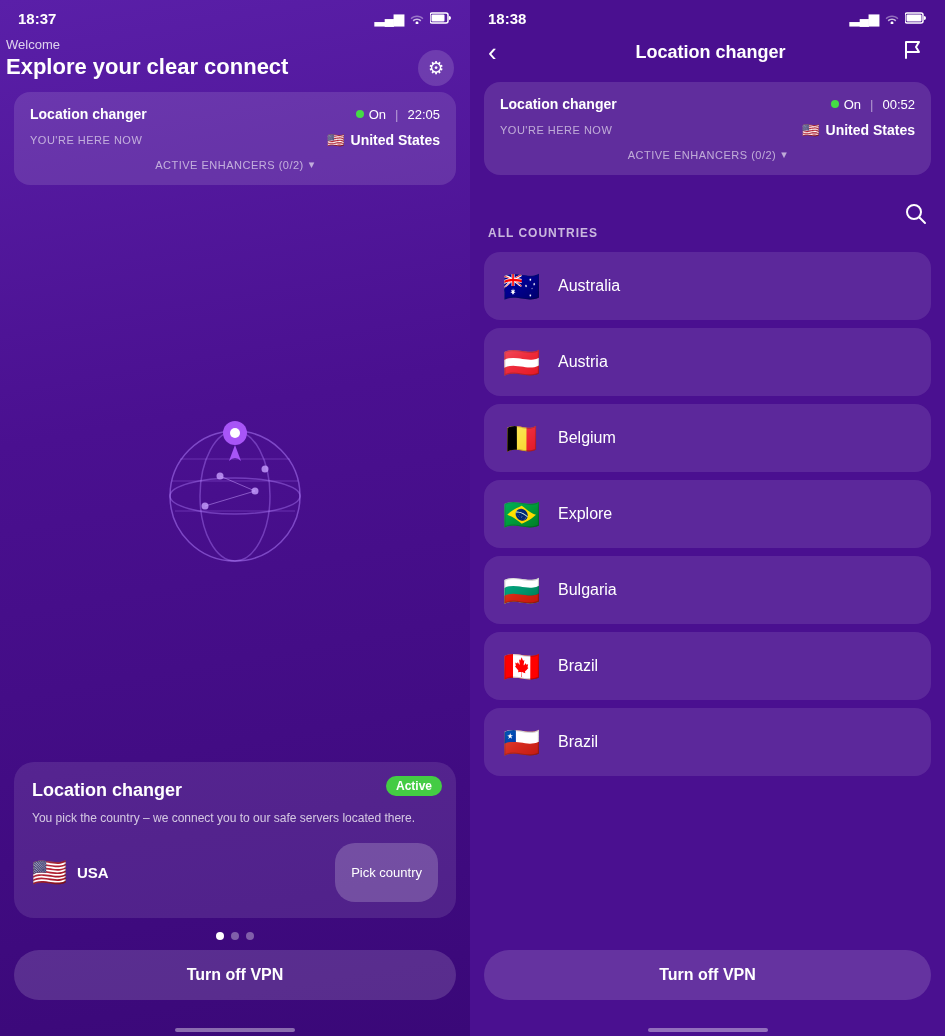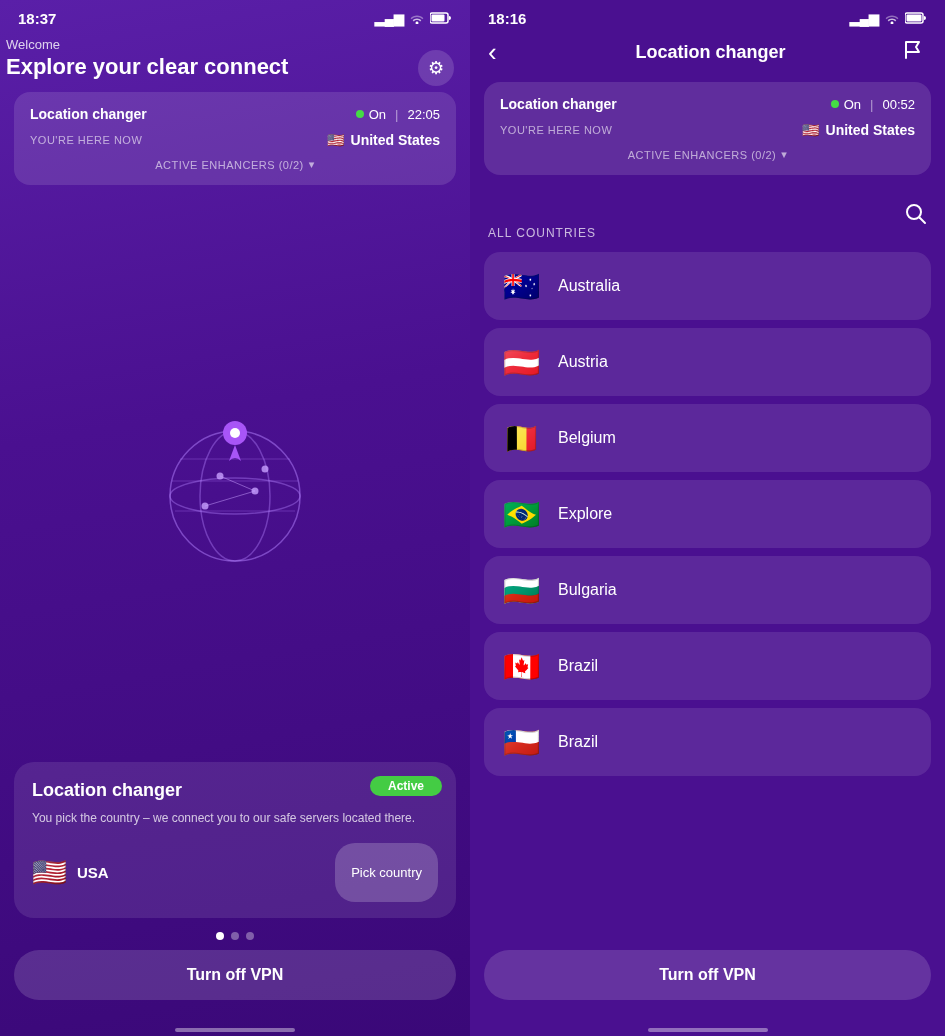--- a/index.html
+++ b/index.html
@@ -157,21 +157,21 @@
       position: relative;
     }
     .active-badge {
       position: absolute;
       top: 14px;
       right: 14px;
       background: #44cc44;
       color: white;
       font-size: 12px;
       font-weight: 600;
-      padding: 3px 18px;
+      padding: 3px 10px;
       border-radius: 20px;
     }
     .feature-title {
       color: white;
       font-size: 18px;
       font-weight: 700;
       margin-bottom: 8px;
     }
     .feature-desc {
       color: rgba(255,255,255,0.75);
@@ -302,21 +302,21 @@
       display: flex;
       justify-content: space-between;
       align-items: center;
       padding: 4px 18px 12px;
     }
     .all-countries-label {
       color: rgba(255,255,255,0.7);
       font-size: 12px;
       letter-spacing: 1px;
       text-transform: uppercase;
-      font-weight: 400;
+      font-weight: 700;
       margin-top: 33px;
     }
     .search-icon-btn {
       color: white;
       font-size: 22px;
       cursor: pointer;
     }
 
     
     .country-list {
@@ -474,21 +474,21 @@
   <button class="turn-off-btn">Turn off VPN</button>
 
   <div class="home-indicator-left">
     <div class="home-bar"></div>
   </div>
 </div>
 
 <div class="right-panel">
 
   <div class="right-status-bar">
-    <span>18:16</span>
+    <span>18:38</span>
     <div class="status-bar-right">
       <span class="signal-icon">▂▄▆</span>
       <span>
         <svg width="16" height="12" viewBox="0 0 16 12" fill="white">
           <path d="M8 9.5c-.8 0-1.5.7-1.5 1.5s.7 1.5 1.5 1.5 1.5-.7 1.5-1.5-.7-1.5-1.5-1.5z"></path>
           <path d="M8 6.5c-1.7 0-3.2.7-4.3 1.8l1.1 1.1C5.7 8.5 6.8 8 8 8s2.3.5 3.2 1.4l1.1-1.1C11.2 7.2 9.7 6.5 8 6.5z" opacity=".7"></path>
           <path d="M8 3.5c-2.5 0-4.8 1-6.4 2.7l1.1 1.1C4 5.9 5.9 5 8 5s4 .9 5.3 2.3l1.1-1.1C12.8 4.5 10.5 3.5 8 3.5z" opacity=".4"></path>
         </svg>
       </span>
       <span>

